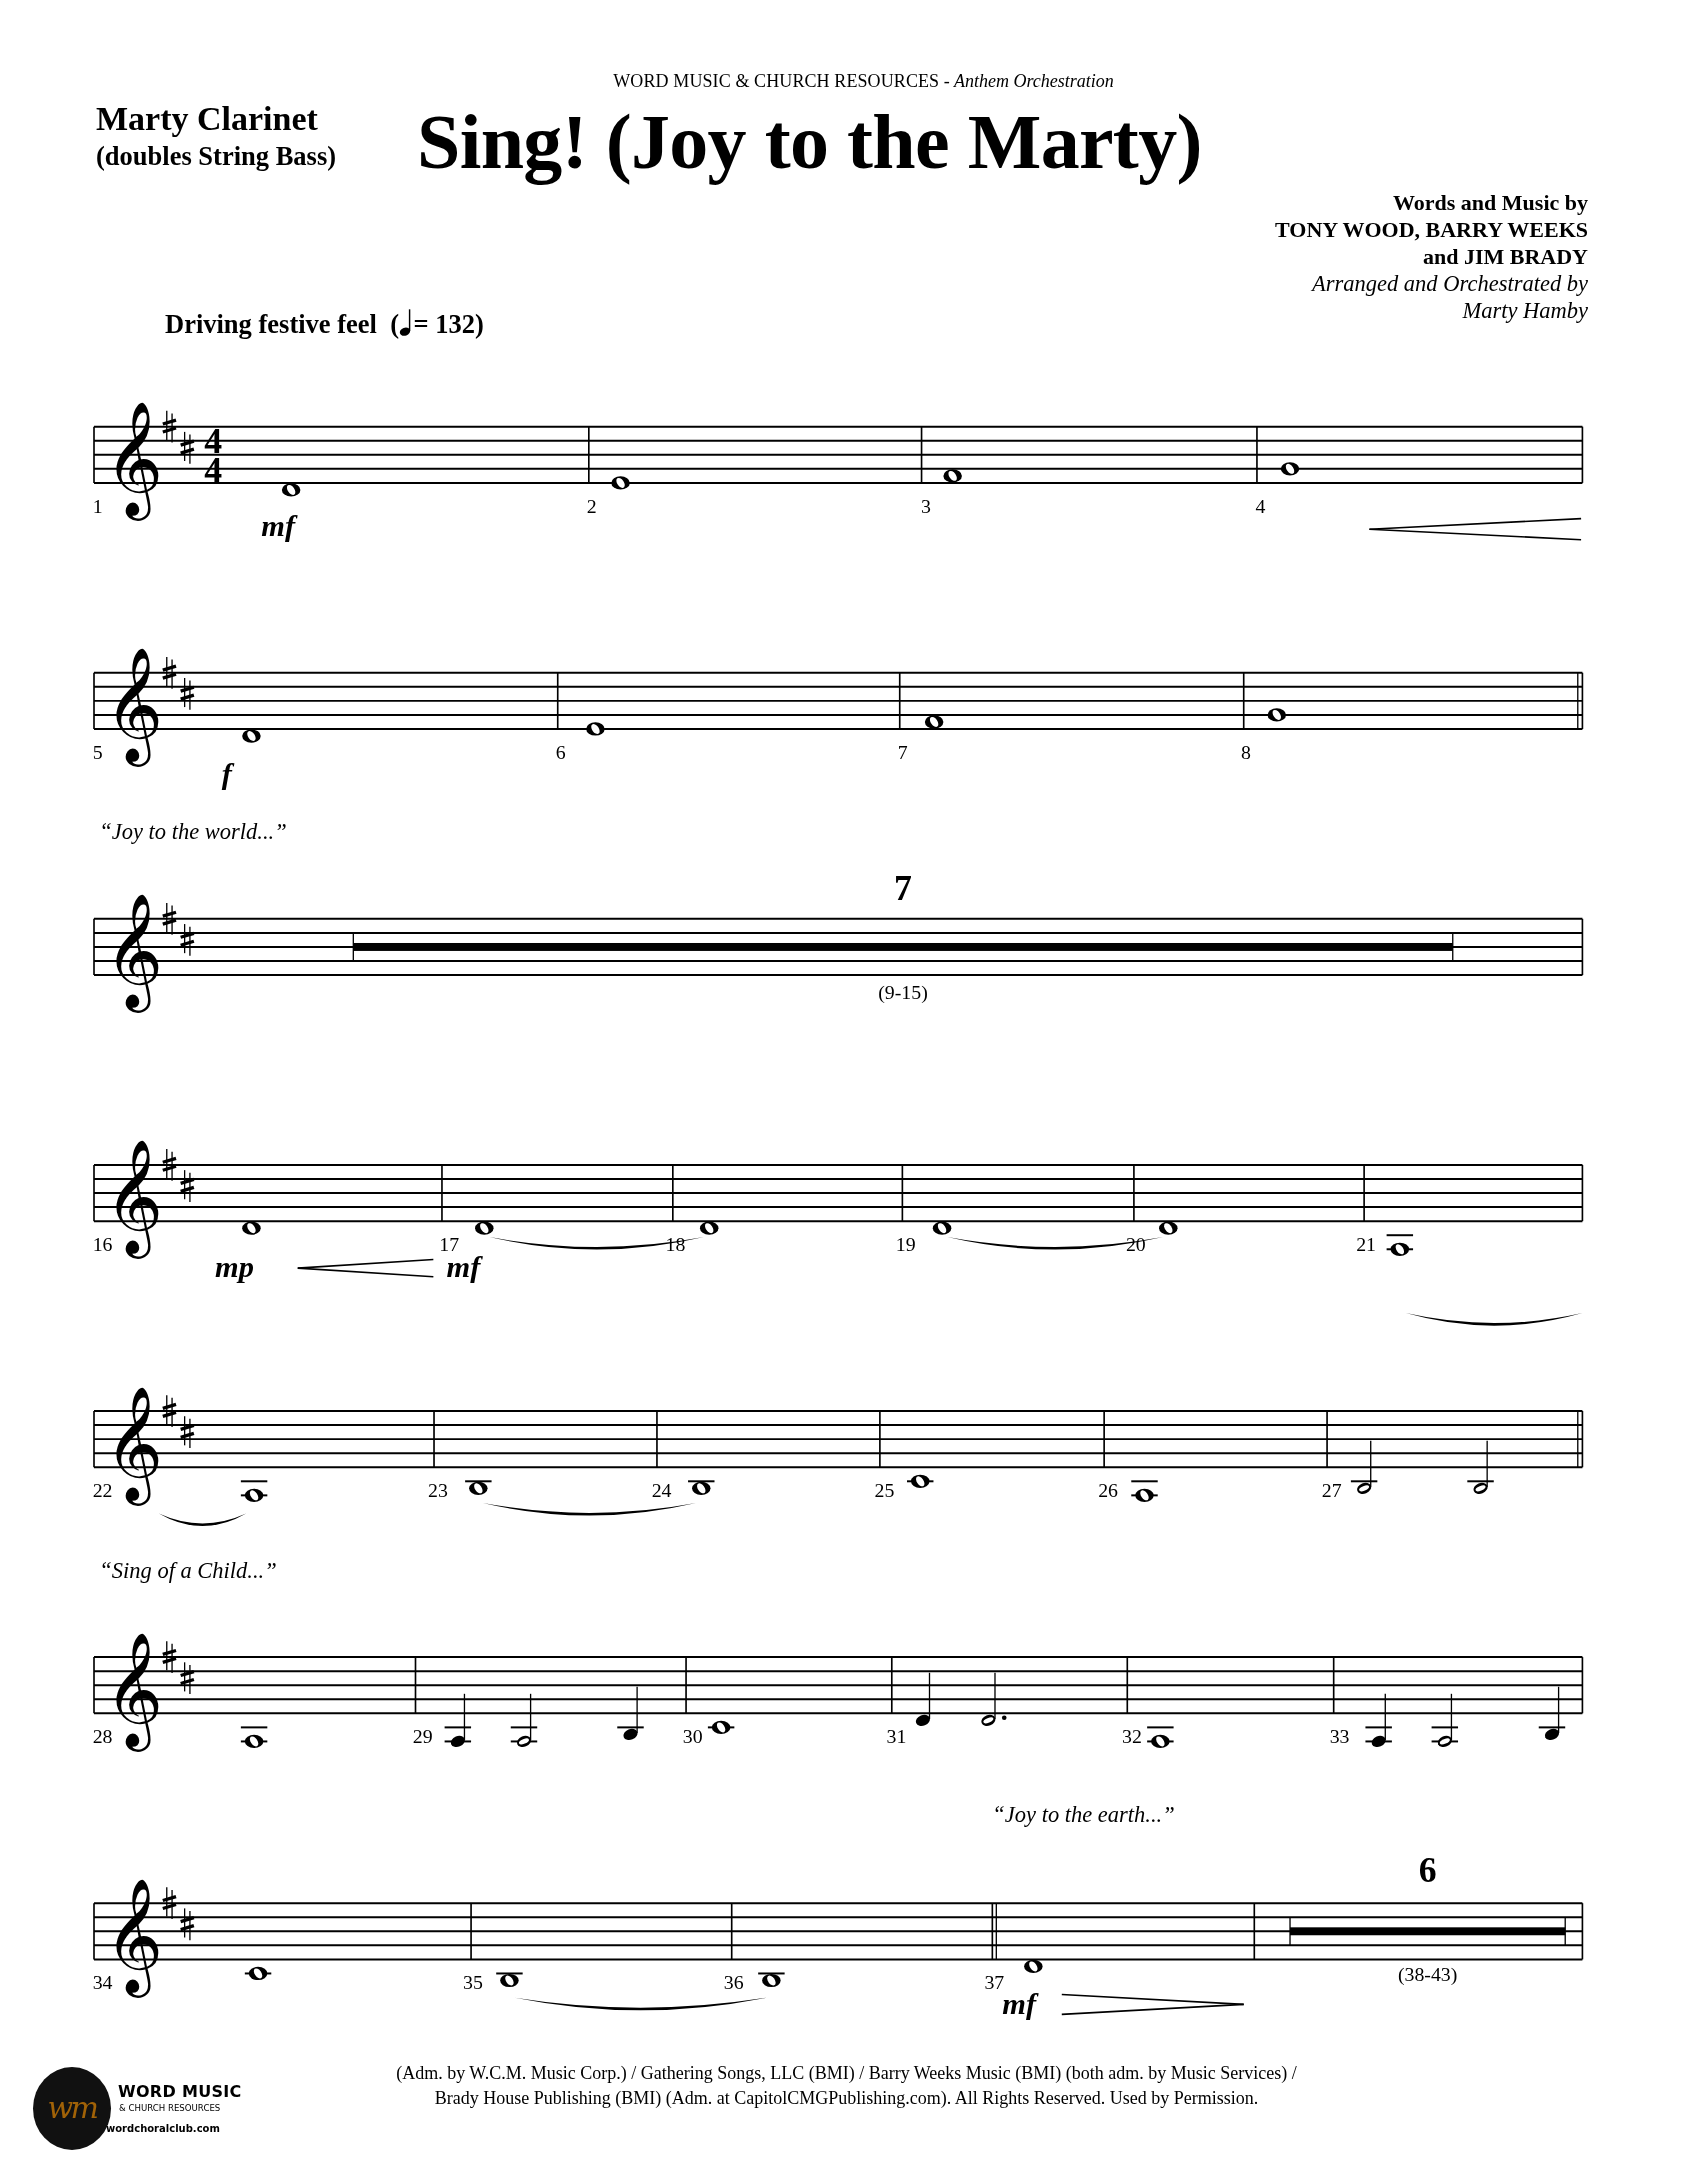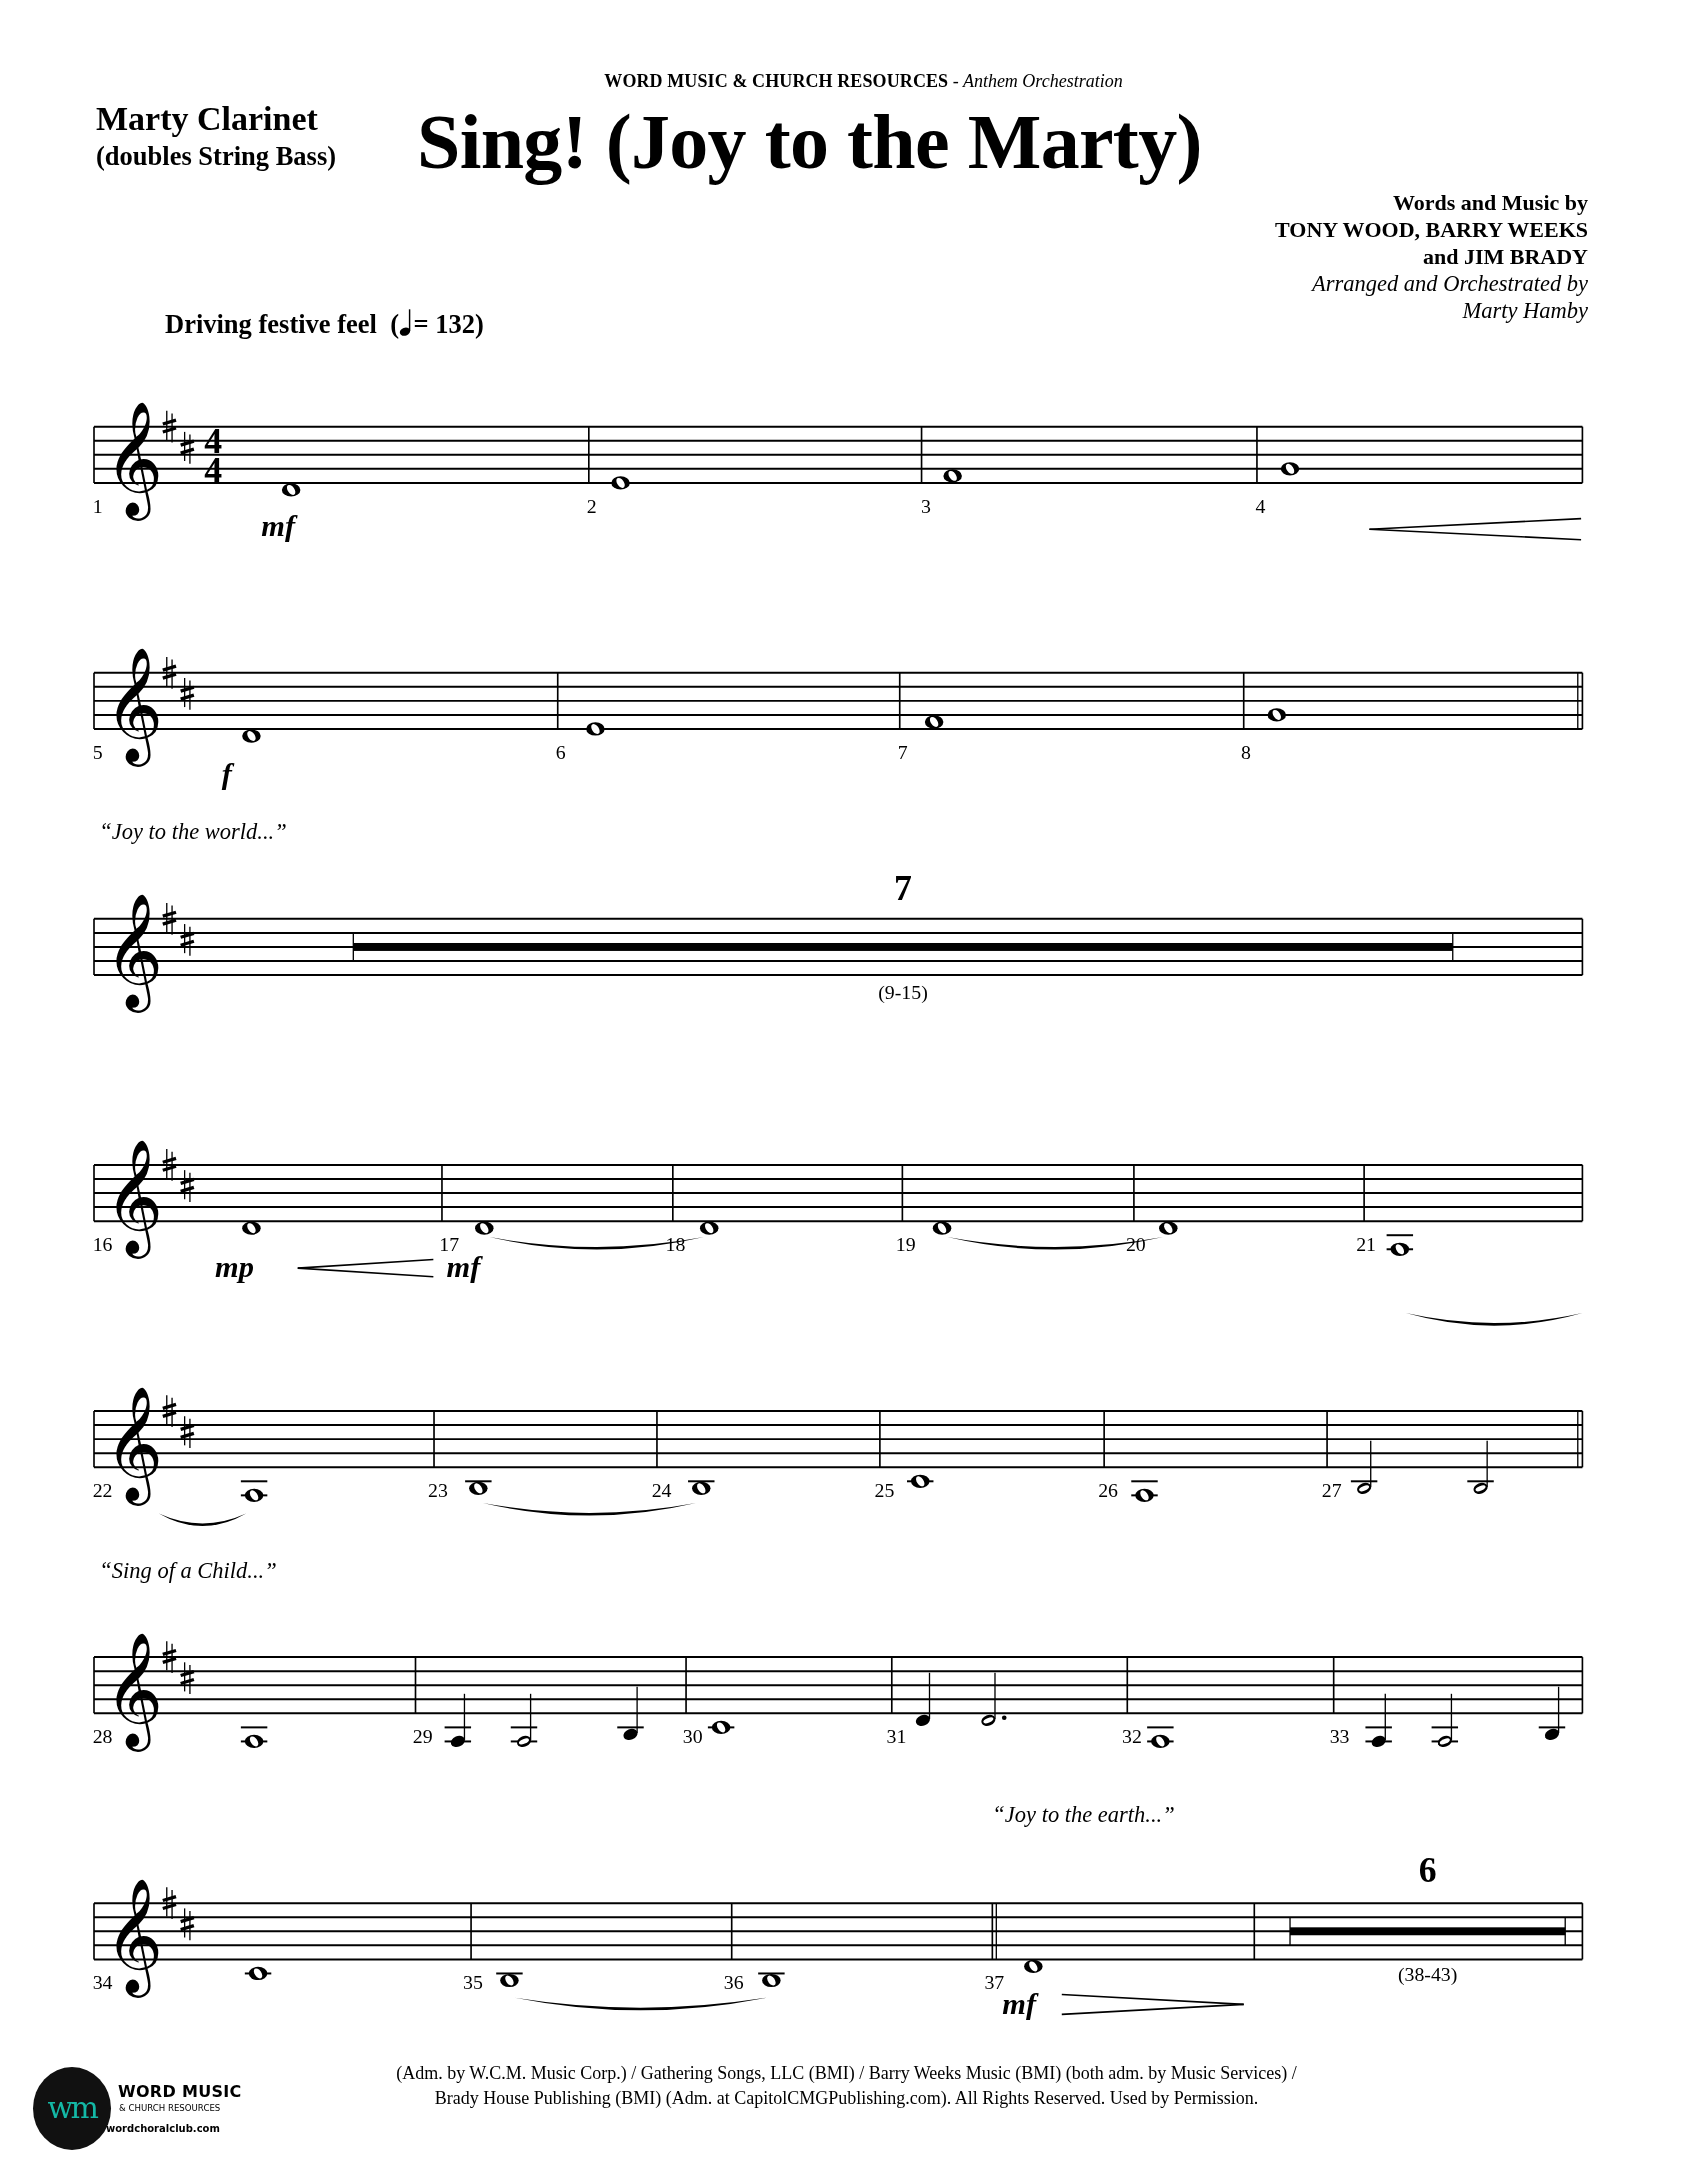--- a/index.html
+++ b/index.html
@@ -1,35 +1,35 @@
 <!DOCTYPE html>
 <html style="font-size:10.6px"><head>
 <meta charset="utf-8">
 <style>
   html, body { margin: 0; padding: 0; background: #ffffff; }
   body { width: 1687px; height: 2183px; position: relative; overflow: hidden;
          font-family: "Liberation Serif", "DejaVu Serif", serif; color: #000; }
   .abs { position: absolute; }
   .publisher { left: 0; width: 1687px; top: 71px; text-align: center; font-size: 18px; padding-left: 40px; box-sizing: border-box; }
-  .publisher b { font-weight: bold; letter-spacing: 0.1px; }
+  .publisher b { font-weight: normal; letter-spacing: 0.1px; }
   .publisher i { font-style: italic; }
   .instr { left: 96px; top: 99px; font-weight: bold; }
   .instr .l1 { font-size: 34px; line-height: 40px; display: block; }
   .instr .l2 { font-size: 26.5px; line-height: 34px; display: block; }
   .title { left: 417px; top: 99px; font-size: 78px; font-weight: bold; line-height: 86px; letter-spacing: -0.7px; }
   .credits { right: 99px; top: 189px; text-align: right; font-size: 22px; line-height: 27px; }
   .credits .b { font-weight: bold; display: block; }
   .credits .i { font-style: italic; display: block; font-size: 22.5px; }
   .tempo { left: 165px; top: 308px; font-size: 26.5px; font-weight: bold; }
   .tempo .note { display: inline-block; font-weight: normal; }
   svg.staff { position: absolute; left: 0; overflow: visible; }
   .copyright { left: 284px; width: 1125px; top: 2061px; text-align: center; font-size: 18px; line-height: 24.5px; }
   .logo { left: 33px; top: 2067px; width: 218px; height: 86px; }
-  .logo .circle { position: absolute; left: 0; top: 0; width: 78px; height: 83px; border-radius: 50%; background: #111; color: #14b8a6;
-                  font-family: "DejaVu Serif", serif; font-size: 30px; text-align: center; line-height: 82px; letter-spacing: -2.6px; }
+  .logo .circle { position: absolute; left: 0; top: 0; width: 78px; height: 83px; border-radius: 50%; background: #111; color: #a16207;
+                  font-family: "DejaVu Serif", serif; font-style: italic; font-size: 30px; text-align: center; line-height: 82px; letter-spacing: -2.6px; }
   .logo .name { position: absolute; left: 85px; top: 14.6px; font-family: "DejaVu Sans", sans-serif; font-weight: bold; font-size: 16px; letter-spacing: 0.3px; }
   .logo .sub { position: absolute; left: 86px; top: 36px; font-family: "DejaVu Sans", sans-serif; font-size: 8.6px; }
   .logo .url { position: absolute; left: 73px; top: 56px; font-family: "DejaVu Sans", sans-serif; font-weight: bold; font-size: 10px; }
 </style>
 </head>
 <body>
 
 <div class="abs publisher">
   <b>WORD MUSIC &amp; CHURCH RESOURCES</b><i> - Anthem Orchestration</i>
 </div>

